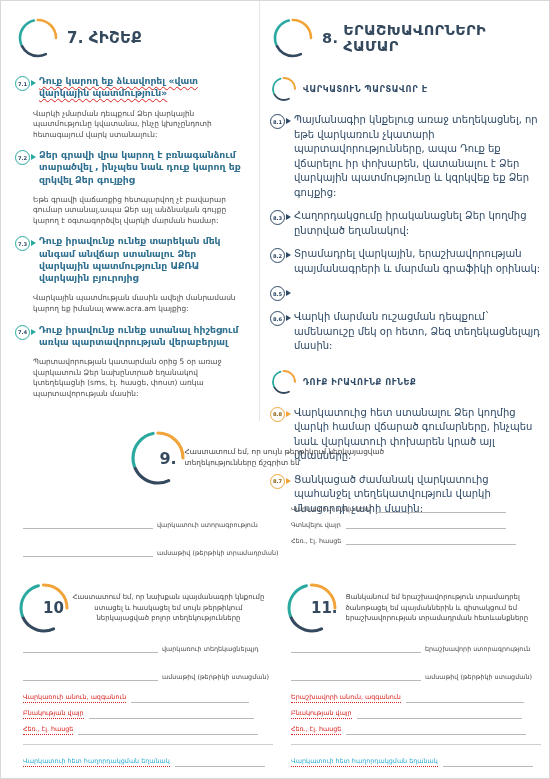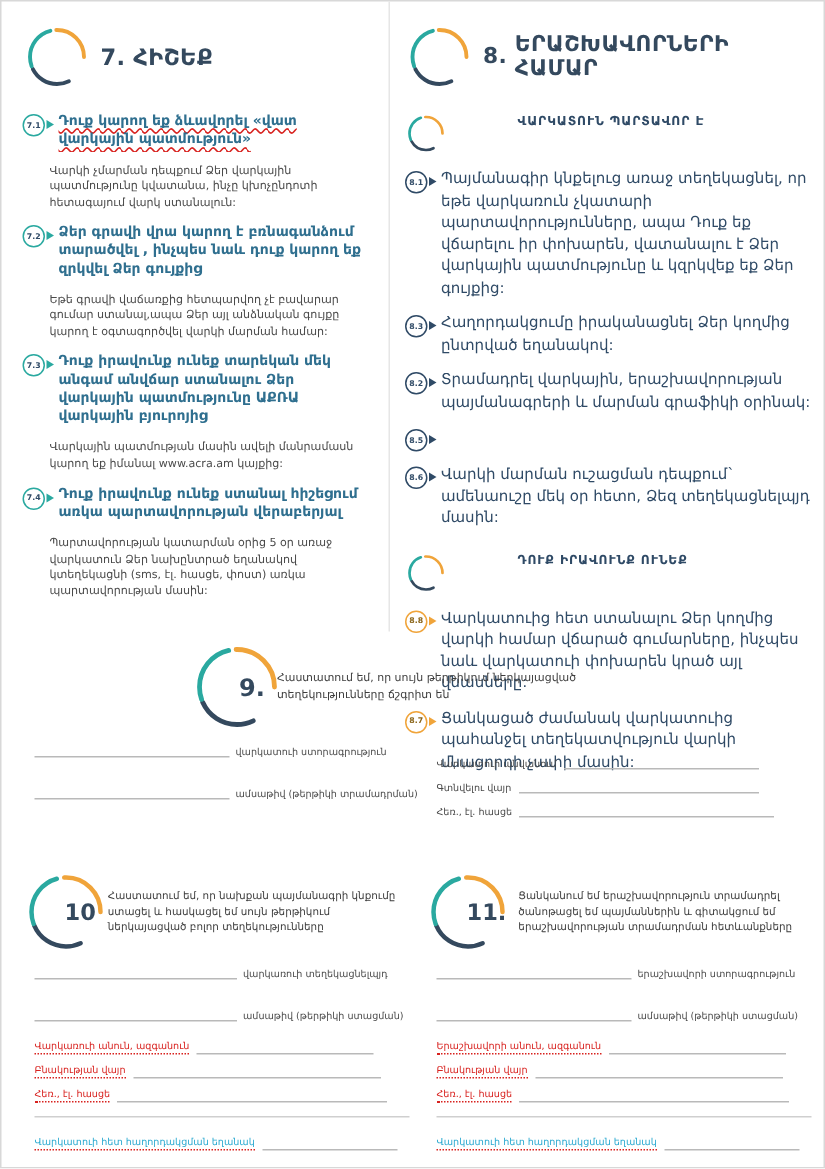--- a/index.html
+++ b/index.html
@@ -33,21 +33,21 @@
 
   .sec-head{display:flex;align-items:center;gap:0px;margin-bottom:14px;}
   .sec-head .ring{margin-right:-14px;}
   .sec-title{
     font-size:15px;font-weight:bold;color:#34495e;
     letter-spacing:.3px;position:relative;z-index:2;
     padding-left:20px;
   }
   .sec-title.big{font-size:14.5px;}
 
-  .sub-head{display:flex;margin:4px 0 10px 0;gap:42px;}
+  .sub-head{display:flex;align-items:center;margin:4px 0 10px 0;}
   .sub-head .ring{margin-right:-11px;}
   .sub-head-label{
     font-size:8.2px;font-weight:bold;color:#2f4a66;letter-spacing:.6px;
     position:relative;z-index:2;padding-left:16px;
   }
 
   
   .item{display:flex;margin-bottom:9px;align-items:flex-start;}
   .bullet{
     flex:0 0 auto;width:15px;height:15px;border-radius:50%;
@@ -243,21 +243,21 @@
           <circle cx="31" cy="31" r="25" fill="none" stroke="#34495e" stroke-width="3.2" stroke-dasharray="40 118" stroke-dashoffset="-28" stroke-linecap="round"></circle>
           <circle cx="31" cy="31" r="25" fill="none" stroke="#2aa9a0" stroke-width="3.2" stroke-dasharray="42 118" stroke-dashoffset="-70" stroke-linecap="round"></circle>
           <circle cx="31" cy="31" r="25" fill="none" stroke="#f0a43a" stroke-width="3.2" stroke-dasharray="42 118" stroke-dashoffset="-117" stroke-linecap="round"></circle>
         </svg>
       </span>
       <span class="num">9.</span>
       <span class="txt">Հաստատում եմ, որ սույն թերթիկում ներկայացված տեղեկությունները ճշգրիտ են</span>
     </div>
   </div>
 
-  <div class="sig-col" style="left:22px;top:492px;width:250px;">
+  <div class="sig-col" style="left:22px;top:516px;width:250px;">
     <div class="sline">
       <span class="rule" style="width:130px"></span>
       <span class="slabel right">վարկատուի ստորագրություն</span>
     </div>
     <div class="sline" style="margin-top:16px">
       <span class="rule" style="width:130px"></span>
       <span class="slabel right">ամսաթիվ (թերթիկի տրամադրման)</span>
     </div>
   </div>
 
@@ -269,21 +269,21 @@
     <div class="sline" style="margin-top:4px">
       <span class="slabel left">Գտնվելու վայր</span>
       <span class="rule" style="width:160px"></span>
     </div>
     <div class="sline" style="margin-top:4px">
       <span class="slabel left">Հեռ., էլ. հասցե</span>
       <span class="rule" style="width:170px"></span>
     </div>
   </div>
 
-  <div class="sec-ten" style="left:14px;width:250px;">
+  <div class="sec-ten" style="left:14px;width:250px;text-align:center;">
     <div class="ten-head">
       <span class="ring">
         <svg width="58" height="58" viewBox="0 0 58 58">
           <circle cx="29" cy="29" r="23" fill="none" stroke="#34495e" stroke-width="3" stroke-dasharray="37 108" stroke-dashoffset="-26" stroke-linecap="round"></circle>
           <circle cx="29" cy="29" r="23" fill="none" stroke="#2aa9a0" stroke-width="3" stroke-dasharray="38 108" stroke-dashoffset="-64" stroke-linecap="round"></circle>
           <circle cx="29" cy="29" r="23" fill="none" stroke="#f0a43a" stroke-width="3" stroke-dasharray="38 108" stroke-dashoffset="-107" stroke-linecap="round"></circle>
         </svg>
       </span>
       <span class="ten-num">10</span>
       <span class="ten-txt">Հաստատում եմ, որ նախքան պայմանագրի կնքումը ստացել և հասկացել եմ սույն թերթիկում ներկայացված բոլոր տեղեկությունները</span>

